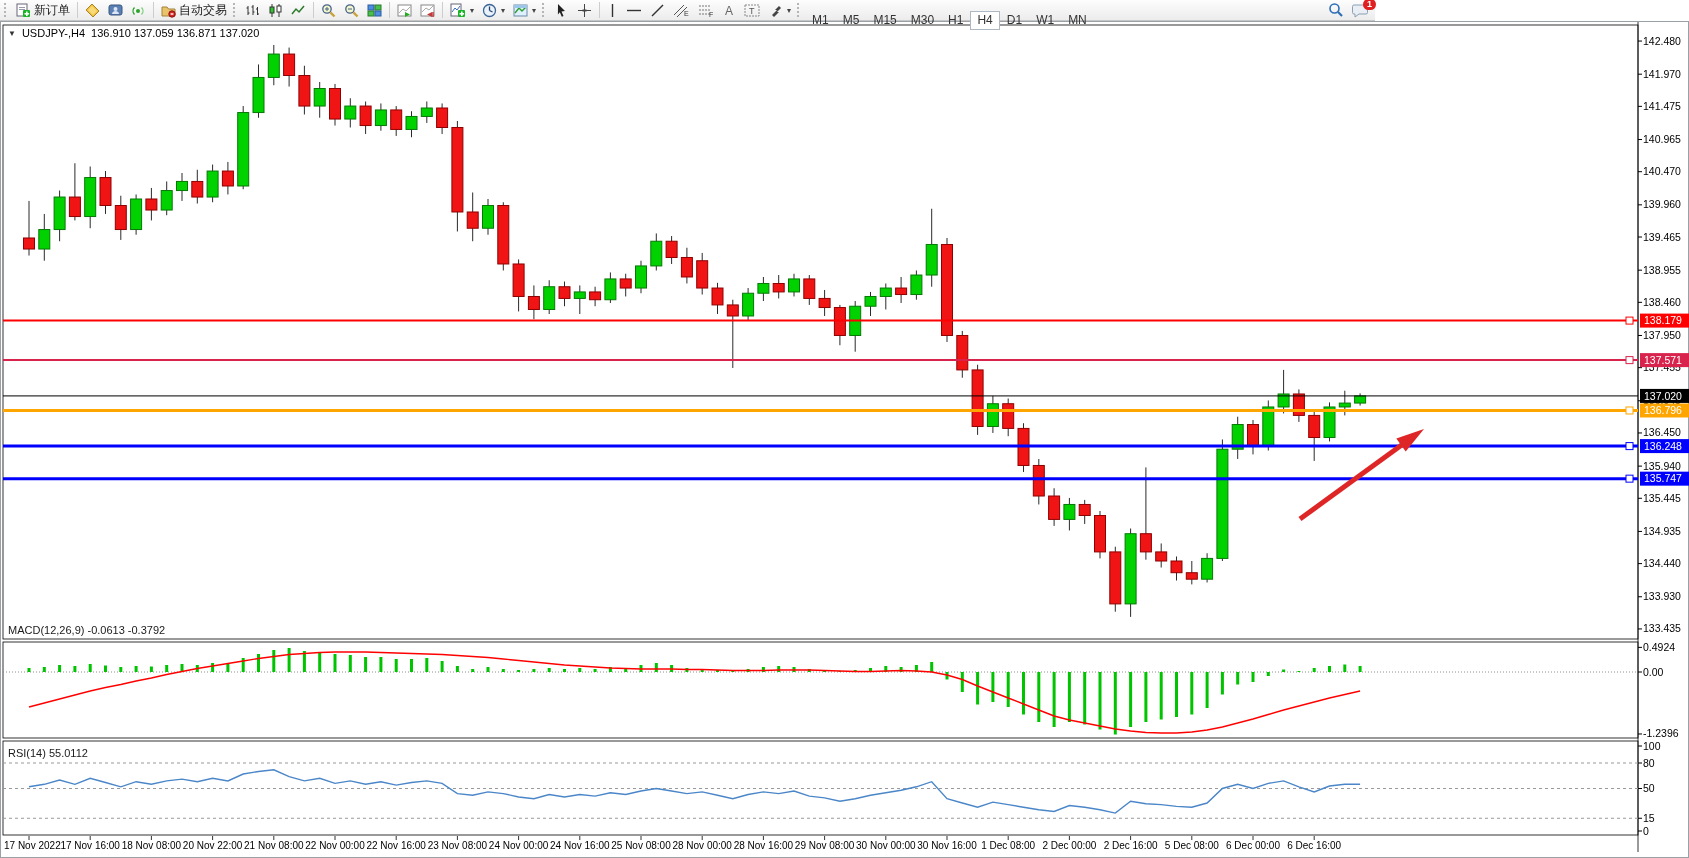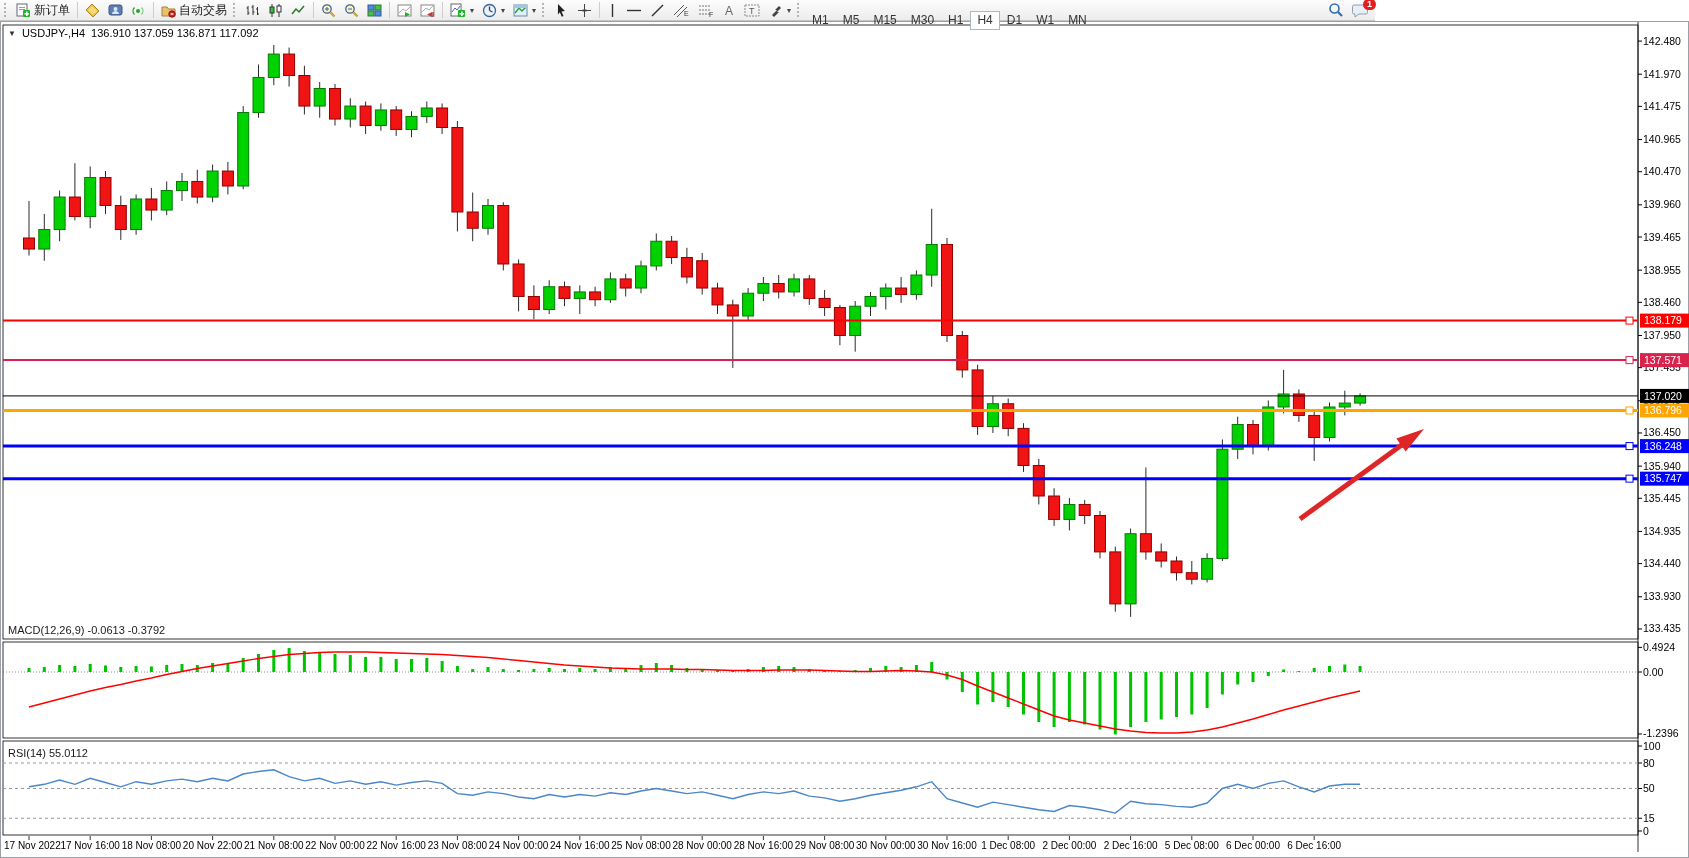--- a/index.html
+++ b/index.html
@@ -710,16 +710,16 @@
           <path d="M2 3 h12 a1.5 1.5 0 0 1 1.5 1.5 v6 a1.5 1.5 0 0 1 -1.5 1.5 h-7 l-4 3 v-3 h-1 a1.5 1.5 0 0 1 -1.5 -1.5 v-6 A1.5 1.5 0 0 1 2 3z" fill="#e8eef4" stroke="#8aa0b4"></path>
         </svg>
       </span>
     <span class="badge">1</span>
   </button>
 </div>
 
 <div class="chart-title">
   <span class="tri">▼</span>
   <span>USDJPY-,H4</span>
-  <span>136.910 137.059 136.871 117.092</span>
+  <span>136.910 137.059 136.871 137.020</span>
 </div>
 <div class="ind-label macd">MACD(12,26,9) -0.0613 -0.3792</div>
 <div class="ind-label rsi">RSI(14) 55.0112</div>
 
 </body></html>

